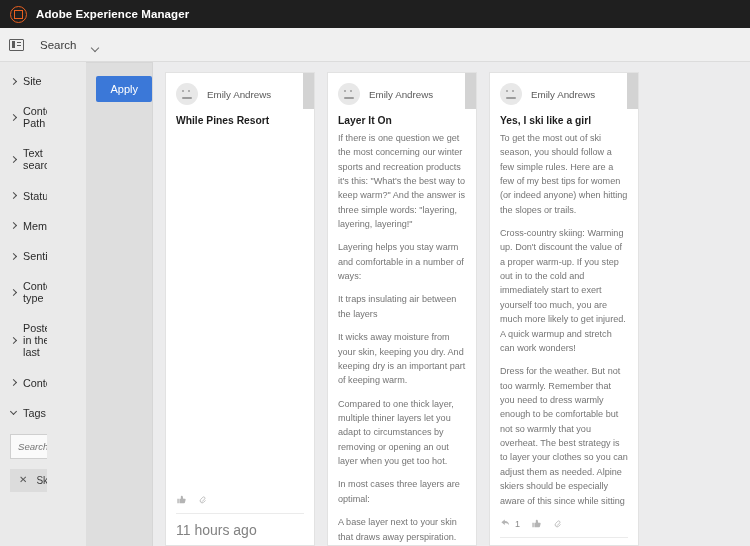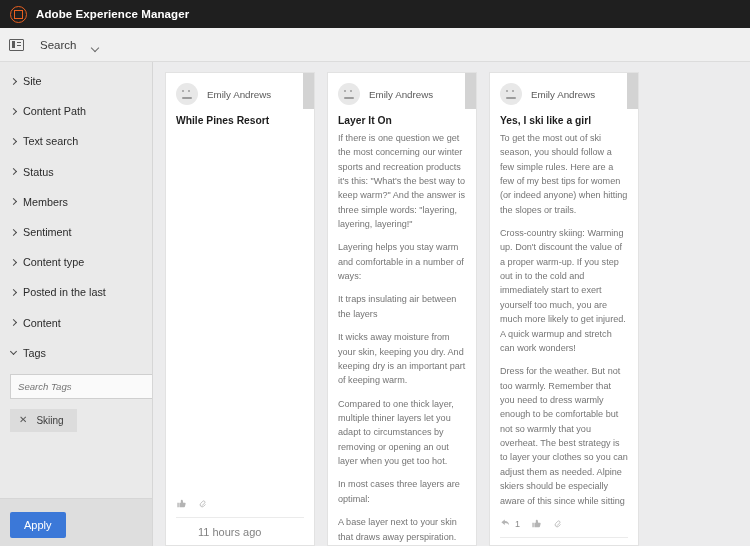--- a/index.html
+++ b/index.html
@@ -64,21 +64,21 @@
     font-size: 13.5px; color: #4a4a4a; pointer-events: none;
   }
 
   
   .body-wrap { display: flex; height: 484px; }
 
   
   .rail {
     width: 153px; flex: 0 0 153px; background: #eaeaea;
     border-right: 1px solid #d6d6d6;
-    display: flex; flex-direction: column; gap: 39px;
+    display: flex; flex-direction: row; gap: 39px;
   }
   .rail-scroll { flex: 1 1 auto; overflow: hidden; padding-top: 4px; }
   .rail-item {
     display: flex; align-items: center; gap: 7px;
     padding: 9.1px 10px; cursor: pointer; font-size: 10.8px; color: #2b2b2b;
   }
   .rail-item .tri {
     width: 5px; height: 5px; border-right: 1.3px solid #4a4a4a;
     border-top: 1.3px solid #4a4a4a; transform: rotate(45deg);
     flex: 0 0 auto; margin-left: 1px;
@@ -154,21 +154,21 @@
     margin-top: auto; padding: 0 10px 7px 10px; background: #fff;
   }
   .icon-row {
     display: flex; align-items: center; gap: 11px;
     padding: 7px 0 8px 0;
   }
   .ico { cursor: pointer; display: inline-flex; align-items: center; gap: 4px; }
   .ico svg { display: block; }
   .count { font-size: 9px; color: #8a8a8a; }
   .divider { border-top: 1px solid #ebebeb; }
-  .timestamp { font-size: 11px; color: #828282; padding-top: 8px; margin-left: 22px; }
+  .timestamp { font-size: 14px; color: #828282; padding-top: 8px; }
 </style>
 </head>
 <body>
 
 <div class="topbar">
   <div class="aem-logo"></div>
   <div class="aem-title">Adobe Experience Manager</div>
 </div>
 
 <div class="subbar">

